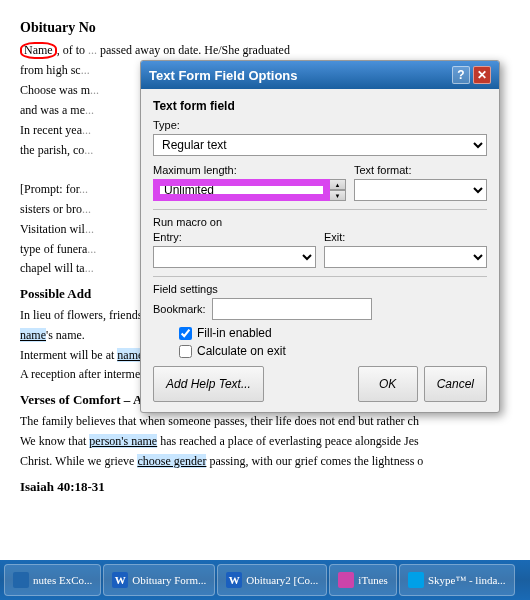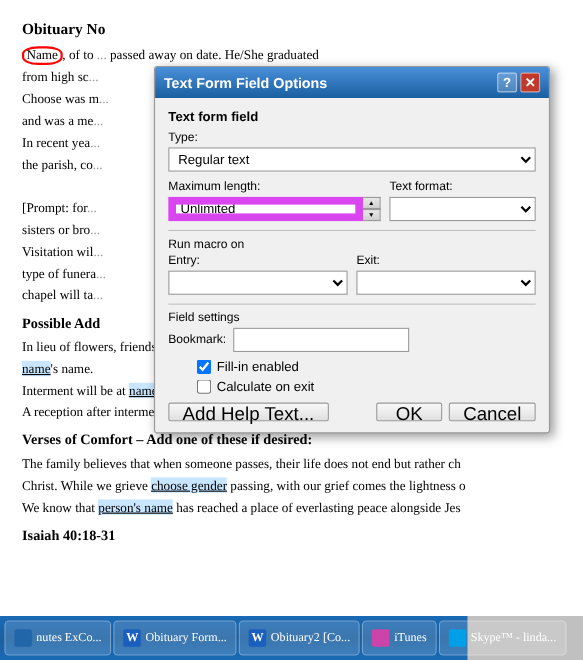--- a/index.html
+++ b/index.html
@@ -47,21 +47,21 @@
       font-size: 13px;
       margin-top: 8px;
       margin-bottom: 3px;
     }
 
     
     .taskbar {
       position: absolute;
       bottom: 0;
       left: 0;
-      width: 425px;
+      width: 530px;
       height: 40px;
       background: linear-gradient(to bottom, #1a6ab5 0%, #1a5fa0 50%, #1a6ab5 100%);
       display: flex;
       align-items: center;
       padding: 0 4px;
       gap: 2px;
     }
 
     .taskbar-btn {
       height: 32px;
@@ -247,27 +247,28 @@
     }
 
     .dialog-bottom-row {
       display: flex;
       align-items: center;
       justify-content: space-between;
       margin-top: 8px;
     }
 
     .dialog-btn {
-      height: 17px;
+      height: 36px;
       padding: 0 12px;
       background: linear-gradient(to bottom, #f8f8f8, #e0e0e0);
       border: 1px solid #999;
-      font-size: 17px;
+      font-size: 12px;
       cursor: pointer;
       border-radius: 2px;
+      font-style: italic;
     }
 
     .dialog-btn-ok {
       min-width: 60px;
     }
 
     .dialog-btn-cancel {
       min-width: 60px;
     }
 
@@ -356,24 +357,24 @@
     </div>
     <div class="doc-paragraph">
       A reception after interment will be held at <span class="underline-highlight">location and time</span>.
     </div>
 
     <div class="doc-section-title">Verses of Comfort – Add one of these if desired:</div>
     <div class="doc-paragraph">
       The family believes that when someone passes, their life does not end but rather ch
     </div>
     <div class="doc-paragraph">
+      We know that <span class="underline-highlight">person's name</span> has reached a place of everlasting peace alongside Jes
+    </div>
+    <div class="doc-paragraph">
       Christ. While we grieve <span class="underline-highlight">choose gender</span> passing, with our grief comes the lightness o
-    </div>
-    <div class="doc-paragraph">
-      We know that <span class="underline-highlight">person's name</span> has reached a place of everlasting peace alongside Jes
     </div>
 
     <div class="doc-section-title">Isaiah 40:18-31</div>
   </div>
 </div>
 
 <div class="dialog-overlay">
   <div class="dialog-titlebar">
     <span>Text Form Field Options</span>
     <div class="dialog-titlebar-btns">

